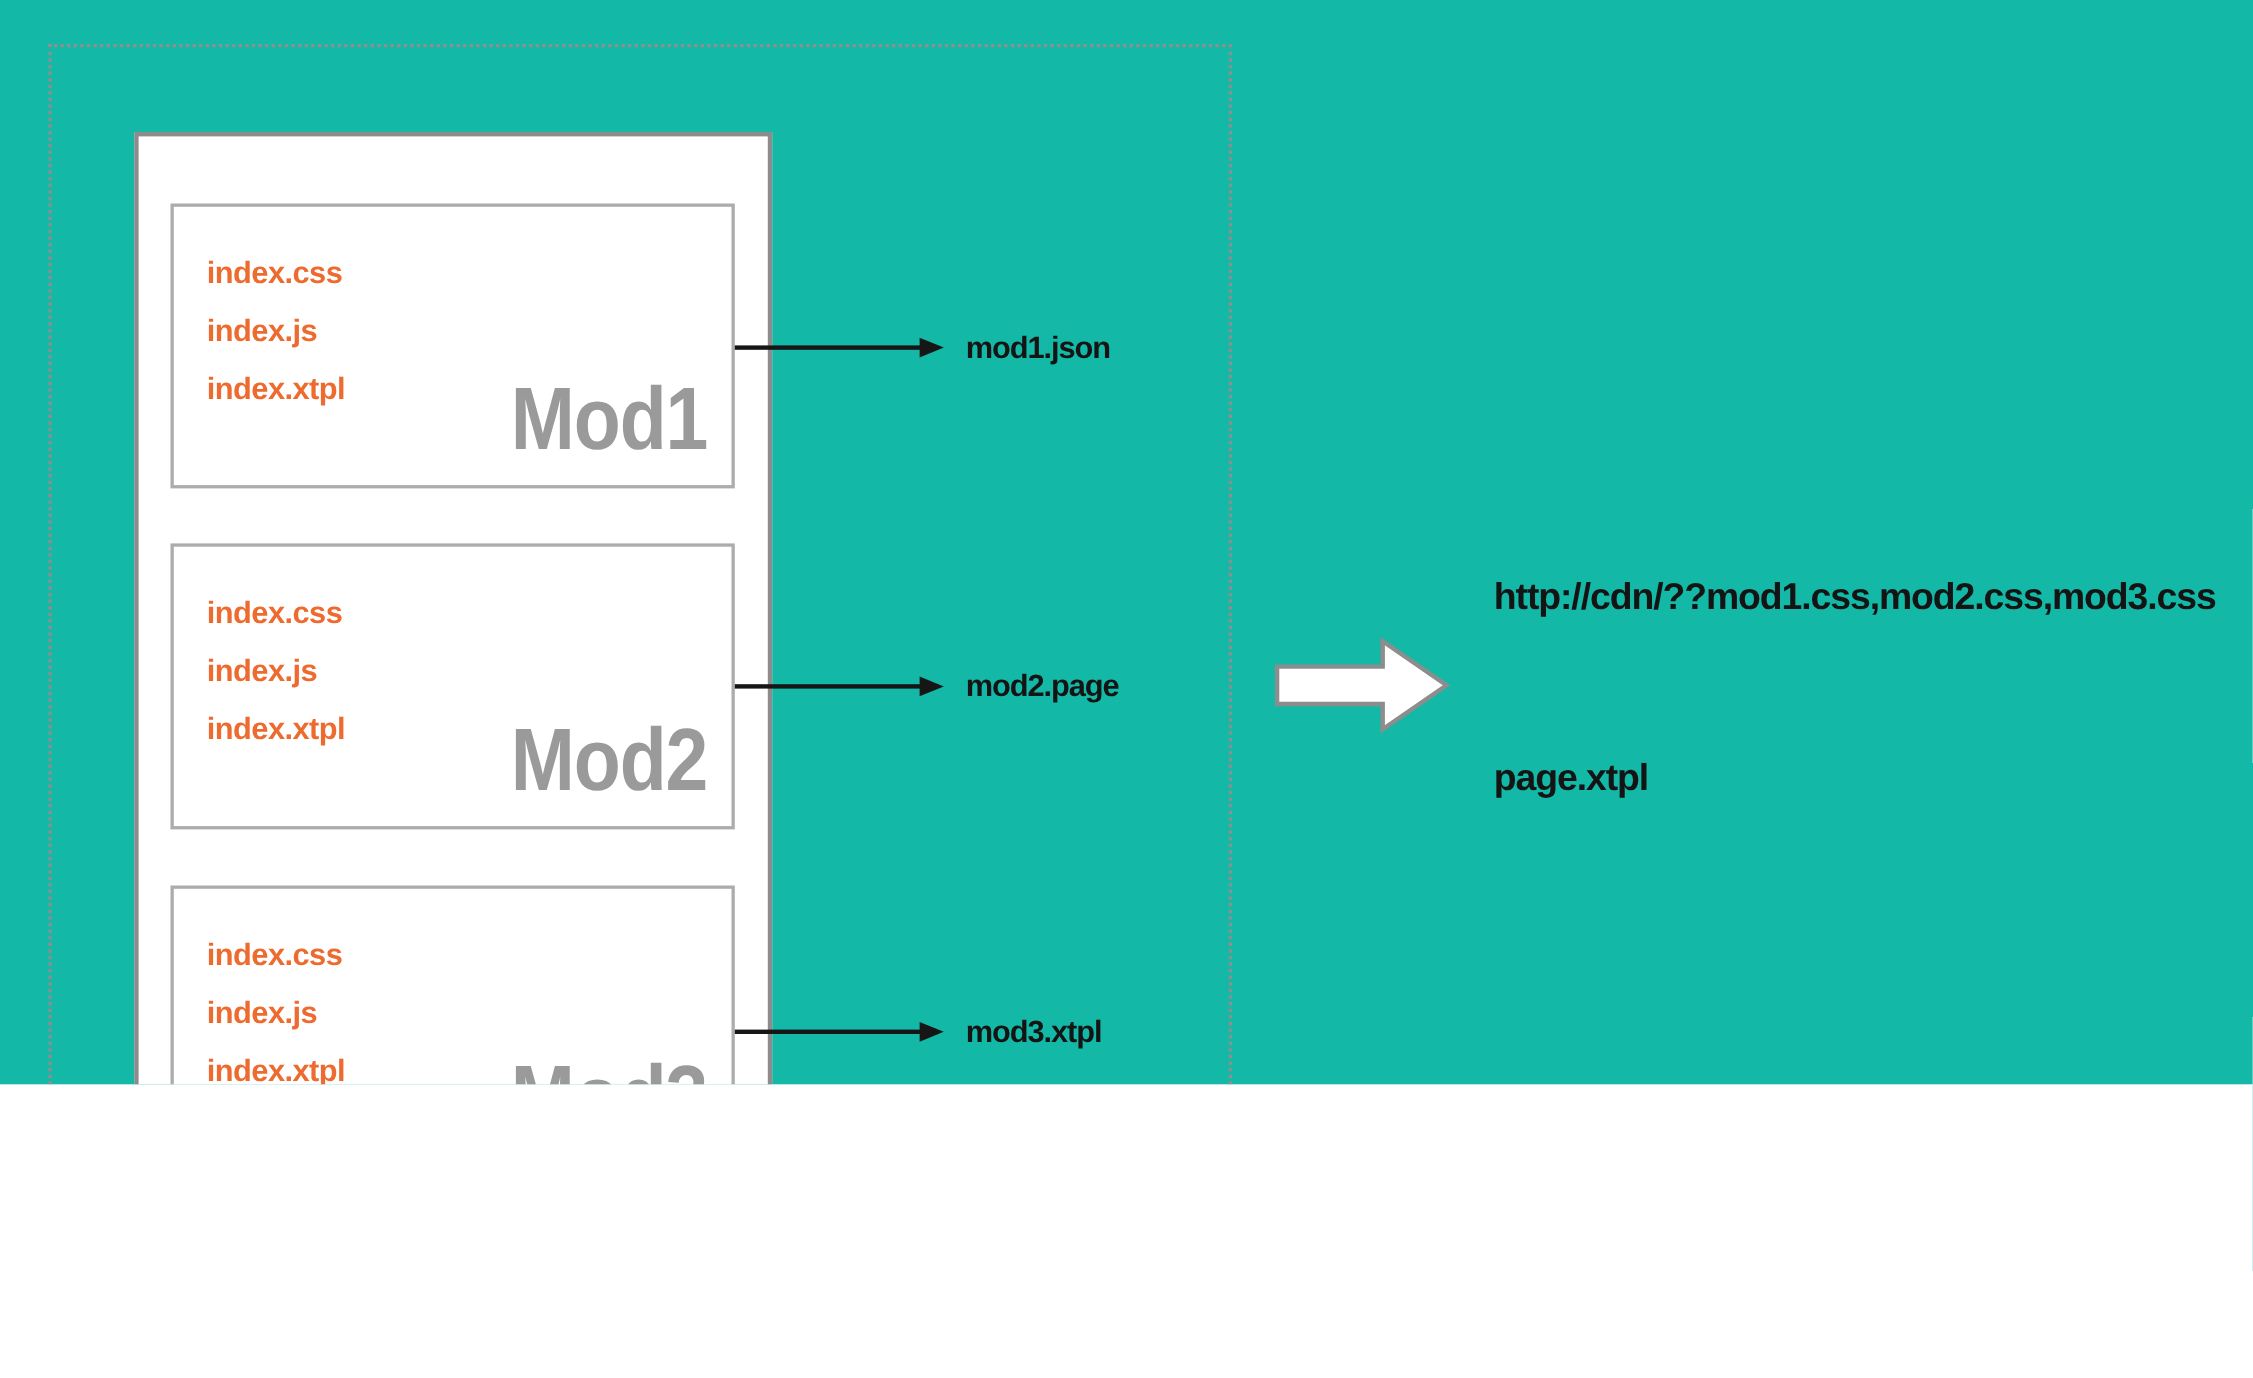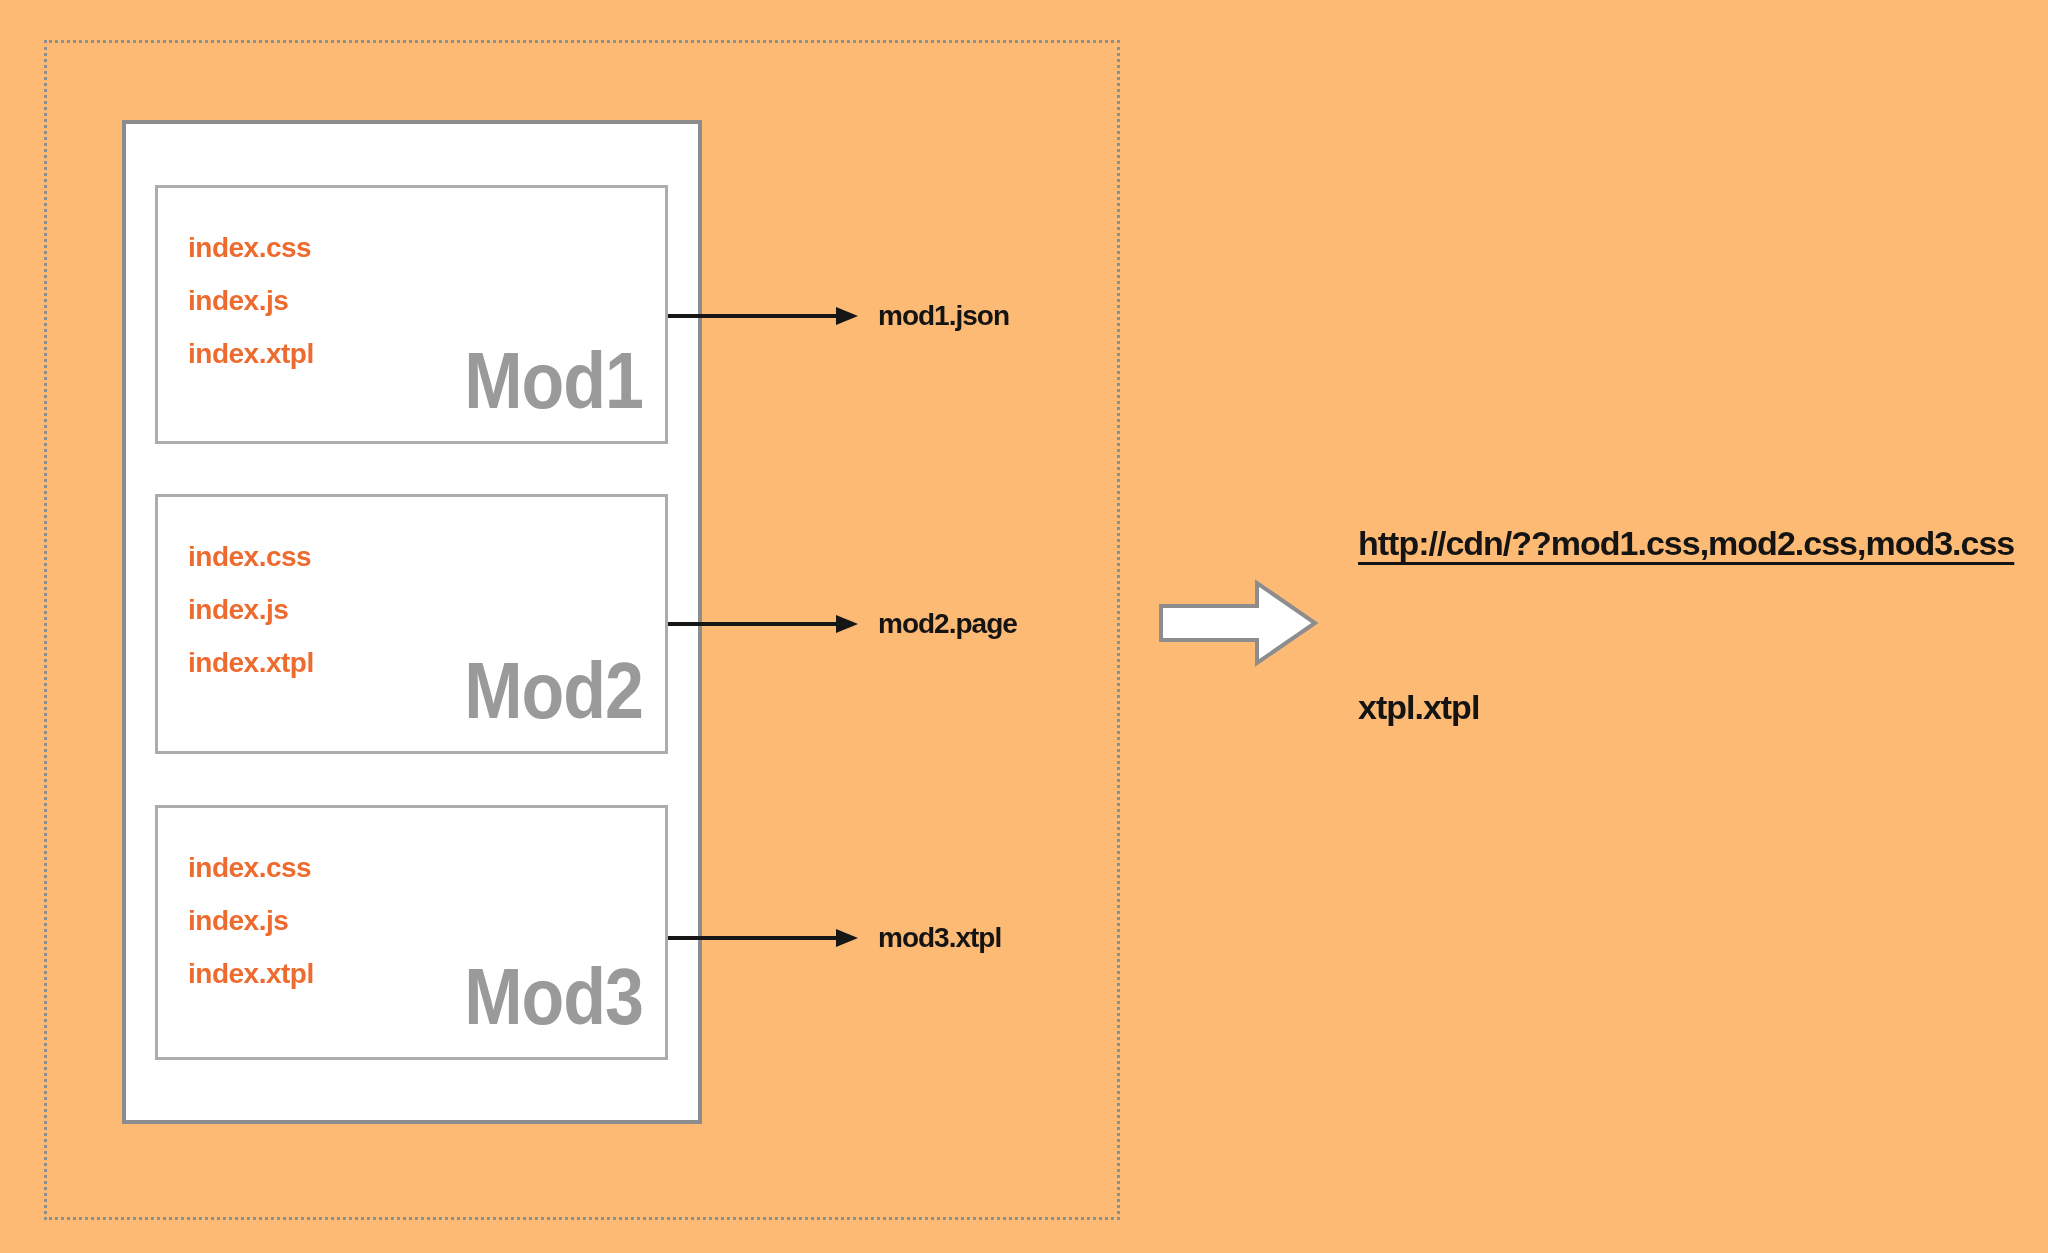--- a/index.html
+++ b/index.html
@@ -1,21 +1,21 @@
 <!DOCTYPE html>
 <html><head>
 <meta charset="utf-8">
 <style>
   html, body { margin: 0; padding: 0; background: #ffffff; }
   * { box-sizing: border-box; }
   .canvas {
     position: relative;
     width: 2048px;
-    height: 1253px;
-    background: #fdba74;
+    height: 986px;
+    background: #14b8a6;
     overflow: hidden;
     font-family: "Liberation Sans", sans-serif;
   }
   .dotted-frame {
     position: absolute;
     left: 44px; top: 40px;
     width: 1076px; height: 1180px;
     border: 3px dotted #8f8f8f;
   }
   .solid-container {
@@ -90,21 +90,20 @@
     position: absolute;
     left: 1358px;
     height: 44px; line-height: 44px;
     font-size: 34px;
     font-weight: bold;
     letter-spacing: -1px;
     color: #141414;
     white-space: nowrap;
   }
   .url-line.underlined {
-    text-decoration: underline;
     text-decoration-thickness: 3px;
     text-underline-offset: 7px;
   }
   .u1 { top: 521px; }
   .u2 { top: 604px; }
   .u3 { top: 685px; }
 </style>
 </head>
 <body>
 
@@ -152,15 +151,15 @@
 
   <div class="json-label" style="top:291px">mod1.json</div>
   <div class="json-label" style="top:599px">mod2.page</div>
   <div class="json-label" style="top:913px">mod3.xtpl</div>
 
   <svg class="block-arrow" viewBox="0 0 162 88" xmlns="http://www.w3.org/2000/svg">
     <polygon points="3,27 99,27 99,4 157,44 99,84 99,61 3,61" fill="#ffffff" stroke="#8d8d8d" stroke-width="4" stroke-linejoin="miter"></polygon>
   </svg>
 
   <div class="url-line underlined u1">http://cdn/??mod1.css,mod2.css,mod3.css</div>
-  <div class="url-line u3">xtpl.xtpl</div>
+  <div class="url-line u3">page.xtpl</div>
 
 </div>
 
 </body></html>

